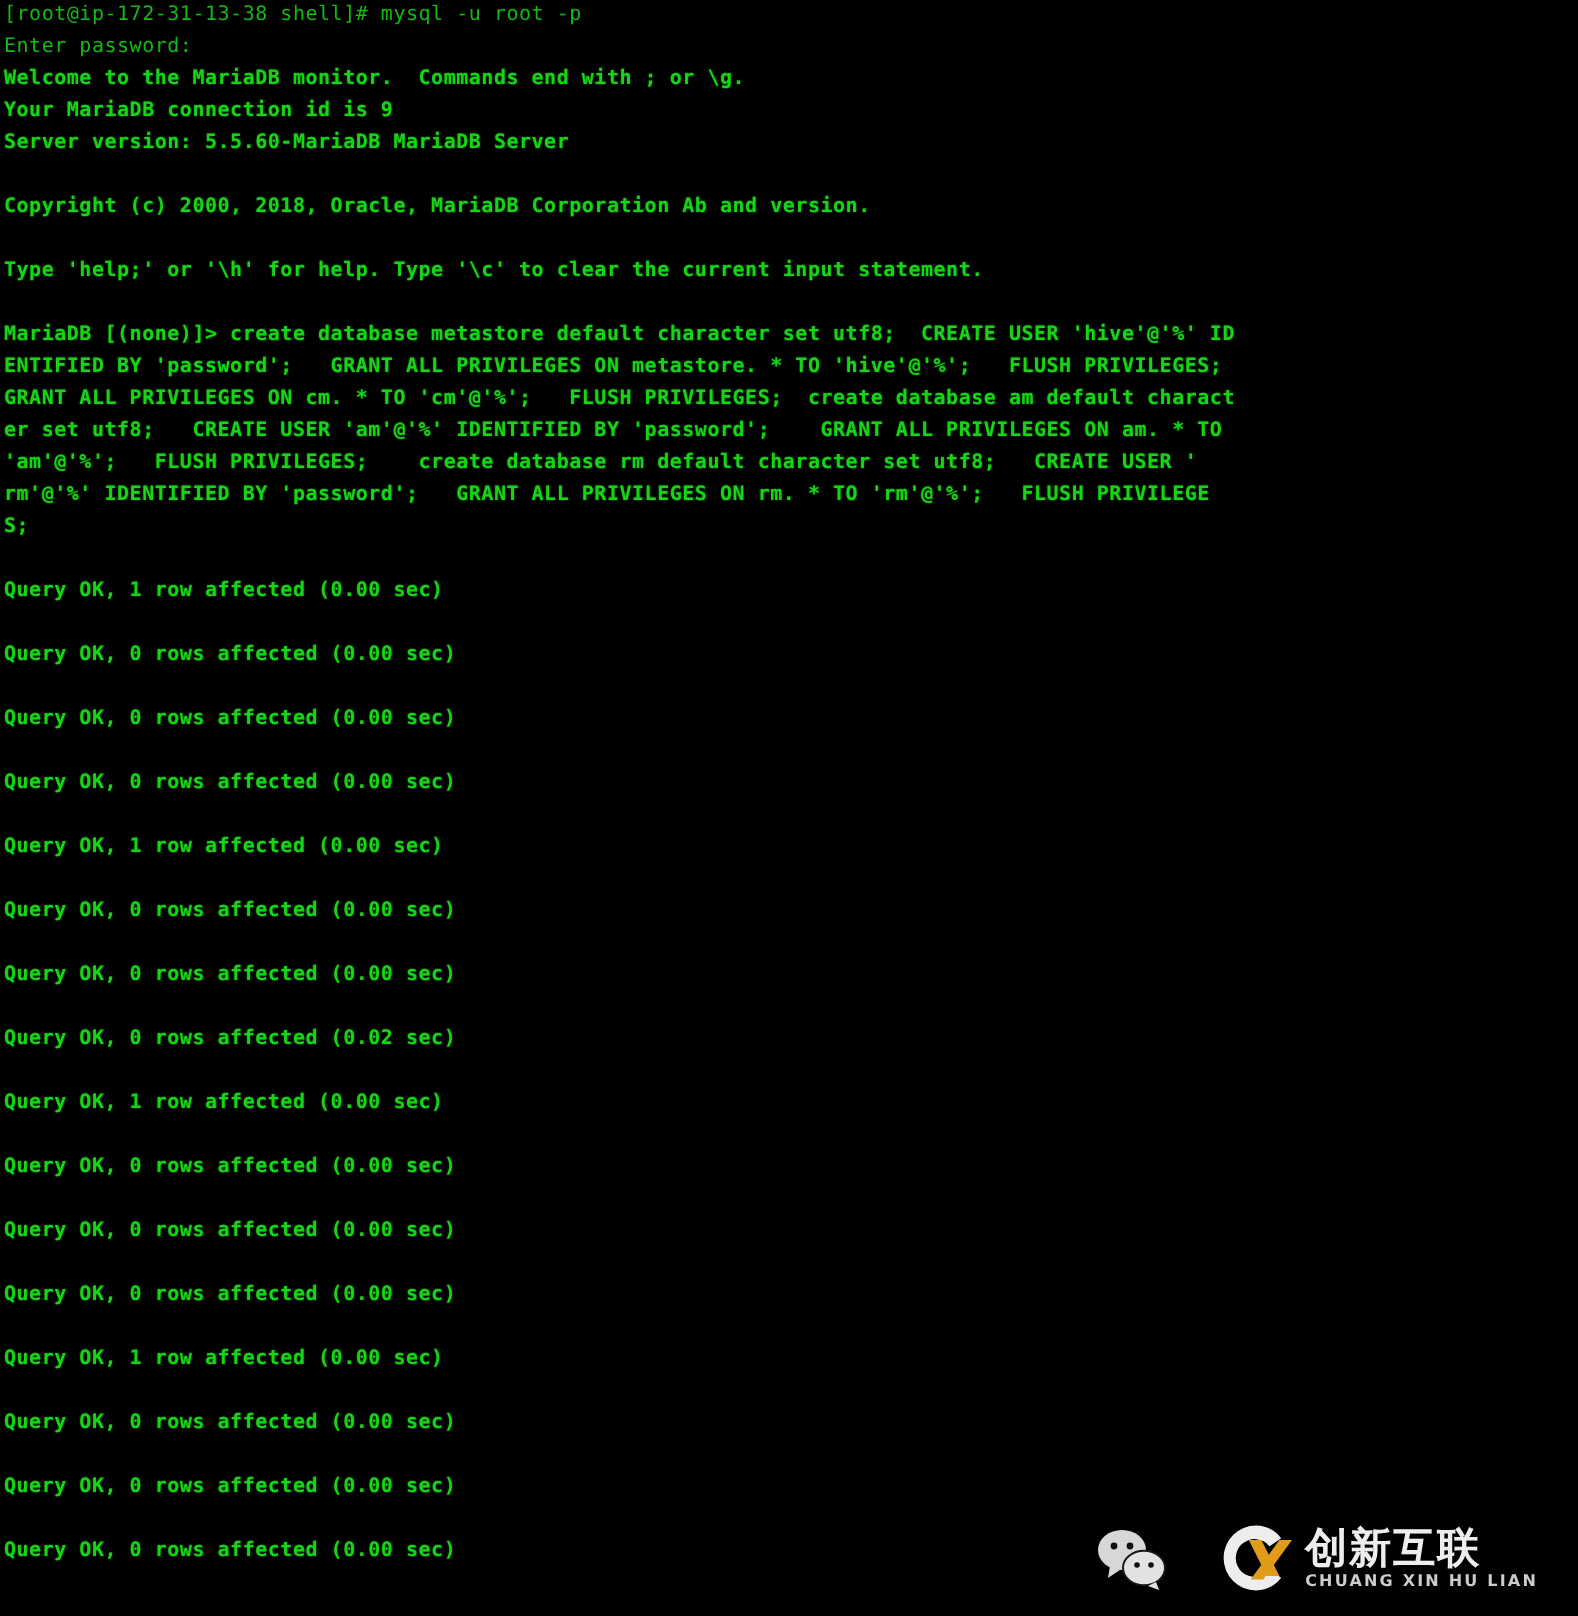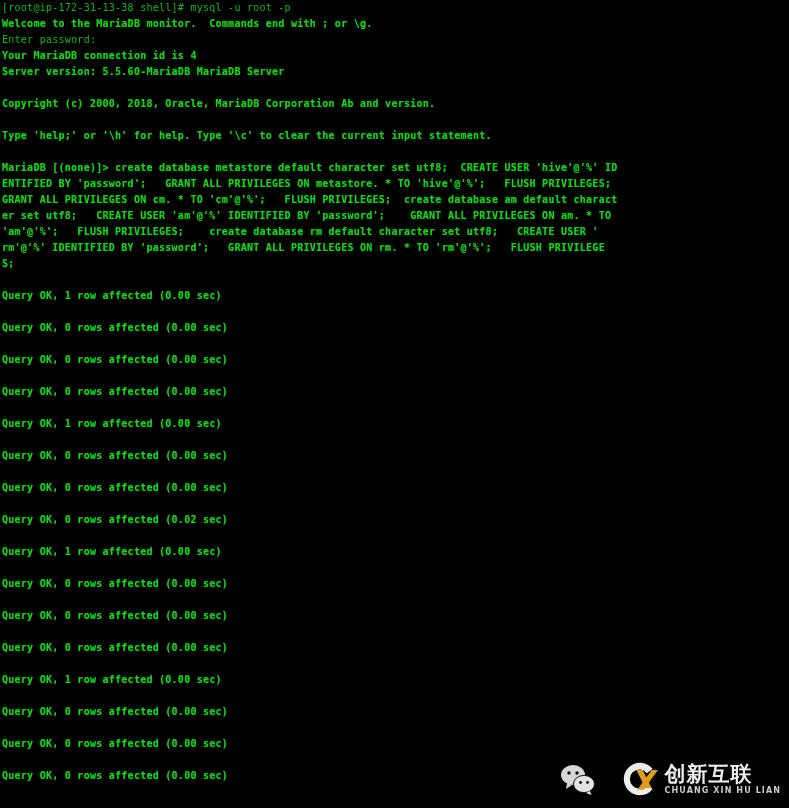--- a/index.html
+++ b/index.html
@@ -48,21 +48,21 @@
   }
 
   
   .term-line.blank {
     color: transparent;
   }
 
   
   #watermark {
     position: absolute;
-    right: 8px;
+    right: 20px;
     bottom: 8px;
     height: 42px;
     display: flex;
     align-items: center;
     gap: 26px;
     opacity: 0.93;
     pointer-events: none;
   }
   #wechat-icon {
     width: 36px;
@@ -101,23 +101,23 @@
     margin-top: 2px;
     text-align: center;
   }
 </style>
 </head>
 <body>
 
 <div id="terminal">
   <div id="terminal-output">
       <div class="term-line dim">[root@ip-172-31-13-38 shell]# mysql -u root -p</div>
+      <div class="term-line dim">Enter password:</div>
       <div class="term-line">Welcome to the MariaDB monitor.  Commands end with ; or \g.</div>
-      <div class="term-line dim">Enter password:</div>
-      <div class="term-line">Your MariaDB connection id is 4</div>
+      <div class="term-line">Your MariaDB connection id is 9</div>
       <div class="term-line">Server version: 5.5.60-MariaDB MariaDB Server</div>
       <div class="term-line blank">&nbsp;</div>
       <div class="term-line">Copyright (c) 2000, 2018, Oracle, MariaDB Corporation Ab and version.</div>
       <div class="term-line blank">&nbsp;</div>
       <div class="term-line">Type 'help;' or '\h' for help. Type '\c' to clear the current input statement.</div>
       <div class="term-line blank">&nbsp;</div>
       <div class="term-line">MariaDB [(none)]&gt; create database metastore default character set utf8;  CREATE USER 'hive'@'%' ID</div>
       <div class="term-line">ENTIFIED BY 'password';   GRANT ALL PRIVILEGES ON metastore. * TO 'hive'@'%';   FLUSH PRIVILEGES;</div>
       <div class="term-line">GRANT ALL PRIVILEGES ON cm. * TO 'cm'@'%';   FLUSH PRIVILEGES;  create database am default charact</div>
       <div class="term-line">er set utf8;   CREATE USER 'am'@'%' IDENTIFIED BY 'password';    GRANT ALL PRIVILEGES ON am. * TO</div>

